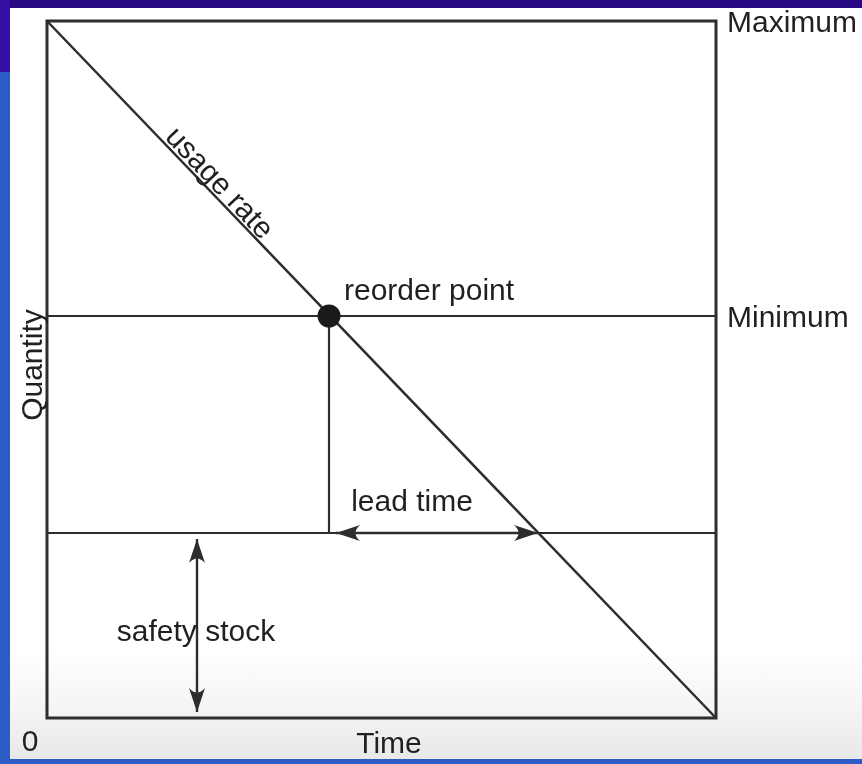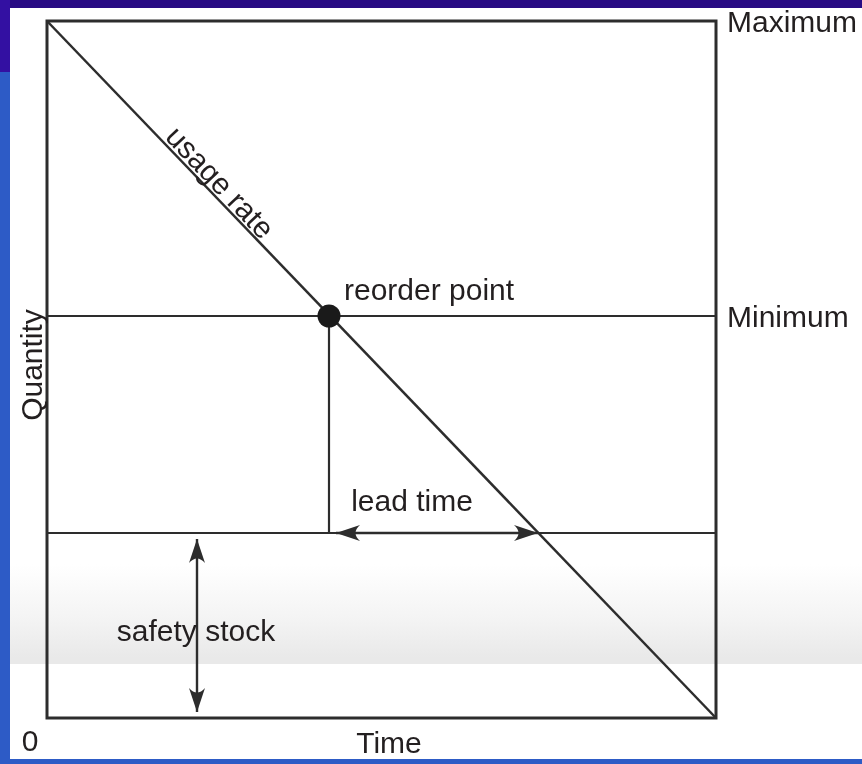--- a/index.html
+++ b/index.html
@@ -6,21 +6,21 @@
     margin: 0;
     padding: 0;
     width: 862px;
     height: 764px;
     overflow: hidden;
     font-family: "Liberation Sans", sans-serif;
   }
   .stage {
     position: relative;
     width: 862px;
-    height: 664px;
+    height: 764px;
     background: linear-gradient(180deg, #ffffff 0%, #ffffff 85%, #f4f4f4 93%, #e9e9e9 99%);
     text-align: right;
   }
   .bar-top {
     position: absolute;
     left: 0; top: 0;
     width: 862px; height: 8px;
     background: #280b84;
   }
   .bar-left-purple {

